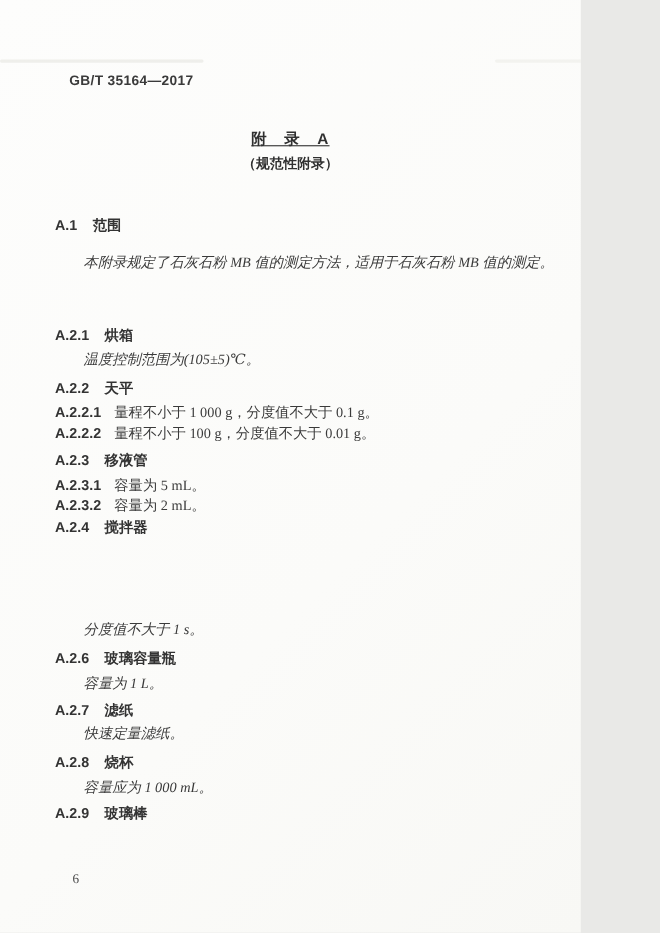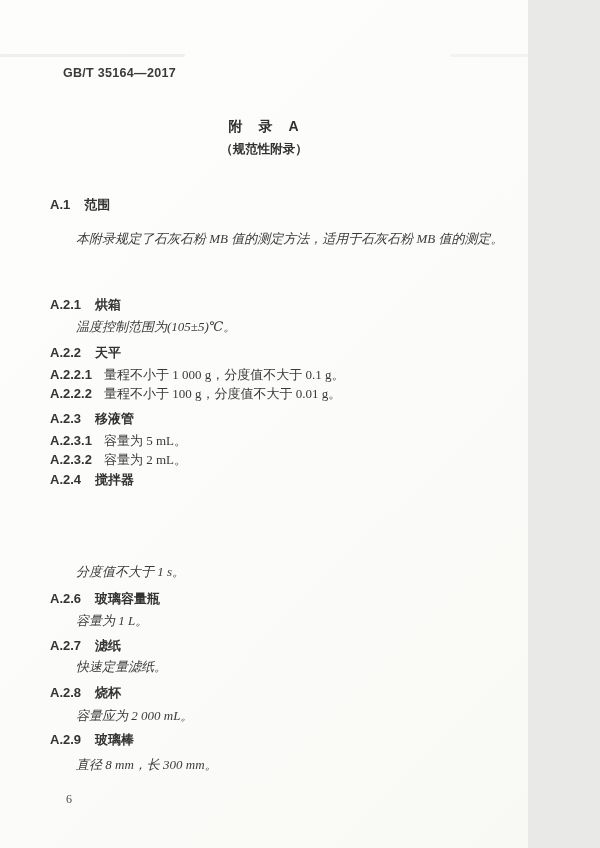--- a/index.html
+++ b/index.html
@@ -36,21 +36,21 @@
   .doc-header{
     position:absolute;left:63px;top:66px;
     font-family:"Liberation Sans","DejaVu Sans",sans-serif;
     font-weight:bold;font-size:12.5px;letter-spacing:.3px;color:#3a3a3a;
   }
   .title-line{
     position:absolute;left:0;width:100%;text-align:center;
     font-family:"Liberation Sans","DejaVu Sans",sans-serif;
     font-weight:bold;color:#303030;
   }
-  .title-1{top:118px;font-size:14px;letter-spacing:1px;}
+  .title-1{top:118px;font-size:14px;letter-spacing:1px;text-decoration:underline;}
   .title-2{top:141px;font-size:12.5px;}
   .title-3{top:160px;font-size:13.5px;}
   .sec{
     position:absolute;left:50px;right:46px;
     font-family:"Liberation Sans","DejaVu Sans",sans-serif;
     font-weight:bold;font-size:13px;color:#333;
     white-space:nowrap;
   }
   .sec .sec-num{margin-right:14px;}
   .body-p{
@@ -130,22 +130,21 @@
   <div class="body-p" style="top:611px">容量为 1 L。</div>
 
   <div class="sec" style="top:637px">
     <span class="sec-num">A.2.7</span><span>滤纸</span>
   </div>
   <div class="body-p" style="top:657px">快速定量滤纸。</div>
 
   <div class="sec" style="top:684px">
     <span class="sec-num">A.2.8</span><span>烧杯</span>
   </div>
-  <div class="body-p" style="top:706px">容量应为 2 000 mL。</div>
+  <div class="body-p" style="top:706px">容量应为 1 000 mL。</div>
 
   <div class="sec" style="top:731px">
     <span class="sec-num">A.2.9</span><span>玻璃棒</span>
   </div>
-  <div class="body-p" style="top:755px">直径 8 mm，长 300 mm。</div>
 
   <div class="page-number">6</div>
 
 </div>
 
 </body></html>

